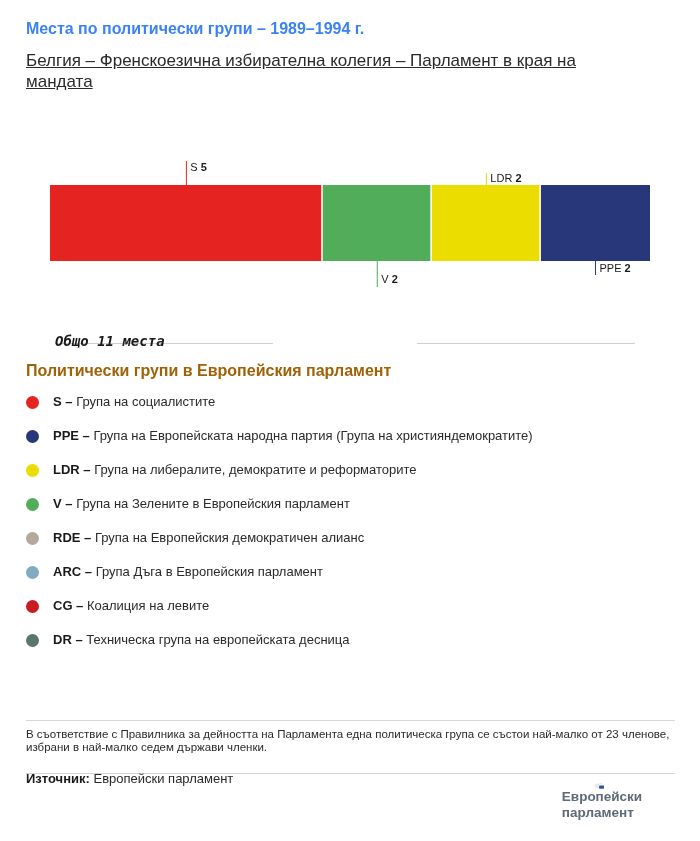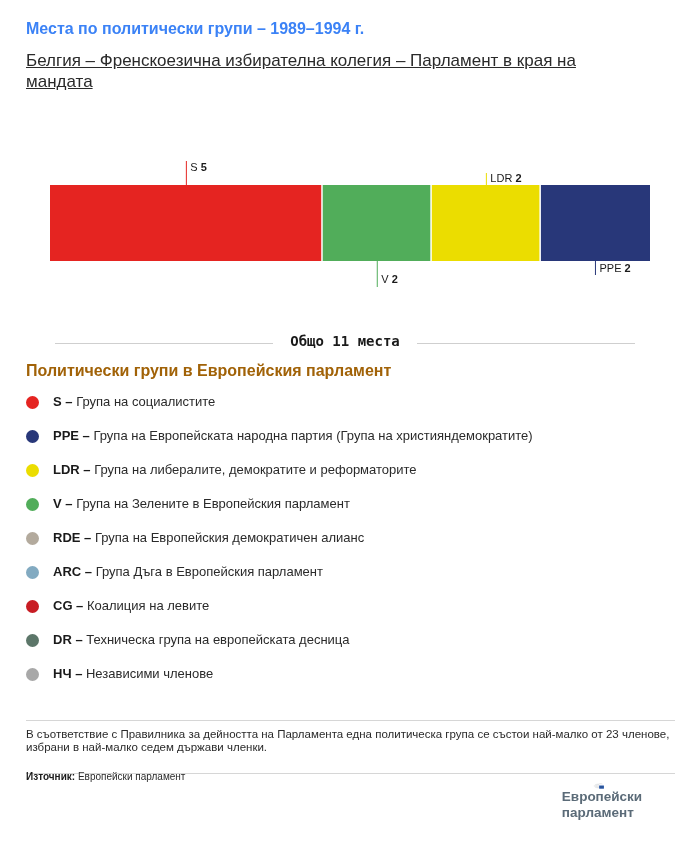--- a/index.html
+++ b/index.html
@@ -9,34 +9,34 @@
     .title { position: absolute; left: 26px; top: 20px; font-size: 16px; font-weight: bold; color: #3b82f6; }
     .subtitle { position: absolute; left: 26px; top: 50px; width: 620px; font-size: 17px; line-height: 21px; color: #2a2a2a; text-decoration: underline; }
 
     #chart { position: absolute; left: 0; top: 150px; width: 700px; height: 150px; }
     #chart text { font-family: "Liberation Sans", sans-serif; font-size: 11px; fill: #1a1a1a; }
 
     .total-row { position: absolute; left: 55px; top: 333px; width: 580px; height: 20px; }
     .total-line { position: absolute; top: 10px; height: 1px; background: #cfcfcf; }
     .total-line.left { left: 0; width: 218px; }
     .total-line.right { right: 0; width: 218px; }
-    .total-text { position: absolute; left: 0; right: 0; top: 0; text-align: center; font-family: "DejaVu Sans Mono", monospace; font-size: 14px; font-weight: bold; color: #1a1a1a; }
+    .total-text { position: absolute; left: 0; right: 0; top: 0; font-family: "DejaVu Sans Mono", monospace; font-size: 14px; font-weight: bold; color: #1a1a1a; font-style: italic; }
 
     .legend-title { position: absolute; left: 26px; top: 362px; font-size: 16px; font-weight: bold; color: #a16207; }
     .legend { position: absolute; left: 26px; top: 393px; }
     .legend-item { position: relative; height: 34px; display: flex; align-items: flex-start; }
     .legend-dot { width: 13px; height: 13px; border-radius: 50%; margin-top: 3px; flex: 0 0 13px; }
     .legend-text { margin-left: 14px; font-size: 13px; line-height: 18px; color: #2a2a2a; white-space: nowrap; }
     .legend-code { font-weight: bold; color: #1a1a1a; }
 
     .note-top { position: absolute; left: 26px; top: 720px; width: 649px; height: 1px; background: #d6d6d6; }
     .note { position: absolute; left: 26px; top: 728px; width: 650px; font-size: 11.5px; line-height: 13px; color: #2a2a2a; }
     .note-bottom { position: absolute; left: 26px; top: 773px; width: 649px; height: 1px; background: #d6d6d6; }
 
-    .source { position: absolute; left: 26px; top: 771px; font-size: 10px; color: #2a2a2a; }
+    .source { position: absolute; left: 26px; top: 771px; font-size: 13px; color: #2a2a2a; }
     .source-label { font-weight: bold; color: #1a1a1a; }
 
     .logo { position: absolute; left: 514px; top: 783px; width: 170px; height: 38px; display: flex; align-items: center; flex-direction: column; }
     .logo-text { margin-left: 6px; font-size: 13.5px; font-weight: bold; line-height: 16px; color: #5b6b78; }
   </style>
 </head>
 <body>
 
 <div class="title">Места по политически групи – 1989–1994 г.</div>
 <div class="subtitle">Белгия – Френскоезична избирателна колегия – Парламент в края на мандата</div>
@@ -89,24 +89,20 @@
       <span class="legend-text"><span class="legend-code">ARC – </span><span>Група Дъга в Европейския парламент</span></span>
     </div>
     <div class="legend-item">
       <span class="legend-dot" style="background: rgb(200, 28, 35);"></span>
       <span class="legend-text"><span class="legend-code">CG – </span><span>Коалиция на левите</span></span>
     </div>
     <div class="legend-item">
       <span class="legend-dot" style="background: rgb(92, 118, 105);"></span>
       <span class="legend-text"><span class="legend-code">DR – </span><span>Техническа група на европейската десница</span></span>
     </div>
-    <div class="legend-item">
-      <span class="legend-dot" style="background: rgb(168, 168, 168);"></span>
-      <span class="legend-text"><span class="legend-code">НЧ – </span><span>Независими членове</span></span>
-    </div>
   </div>
 
 <div class="note-top"></div>
 <div class="note">В съответствие с Правилника за дейността на Парламента една политическа група се състои най-малко от 23 членове, избрани в най-малко седем държави членки.</div>
 <div class="note-bottom"></div>
 
 <div class="source">
   <span class="source-label">Източник:</span><span> Европейски парламент</span>
 </div>
 

